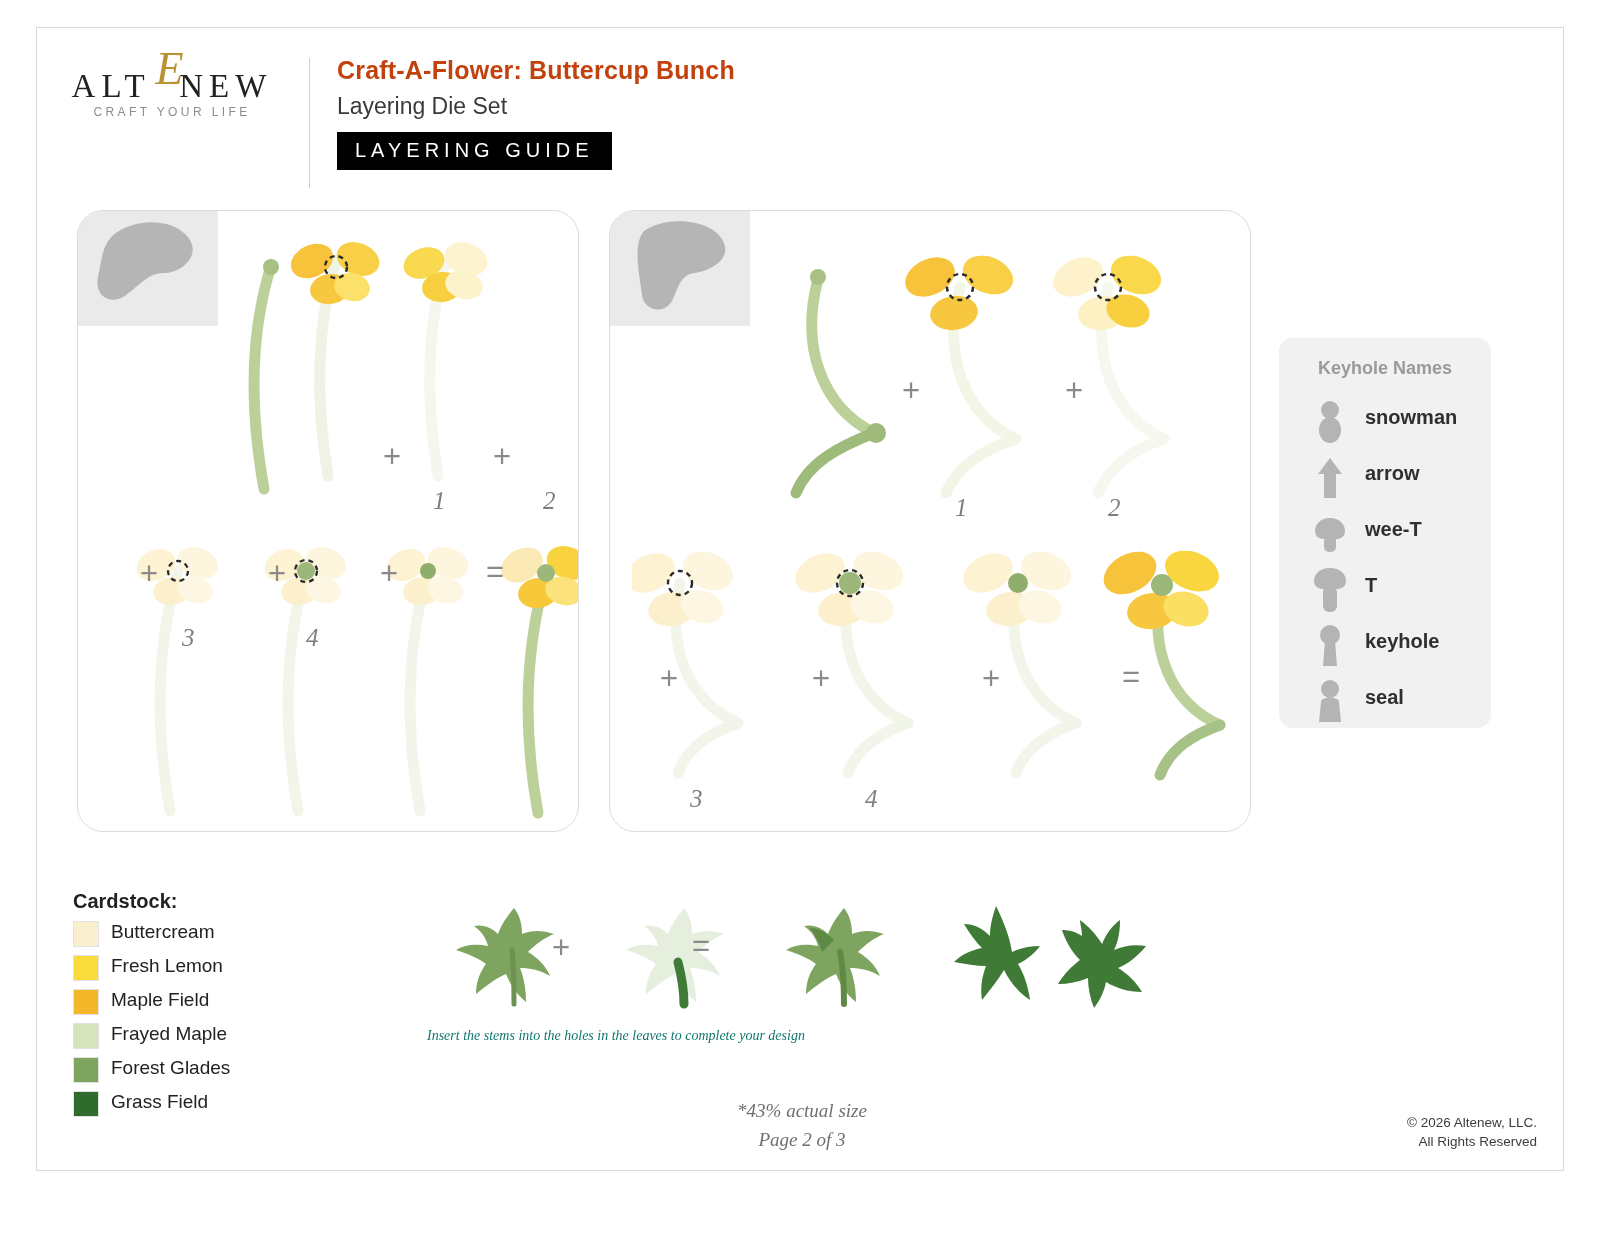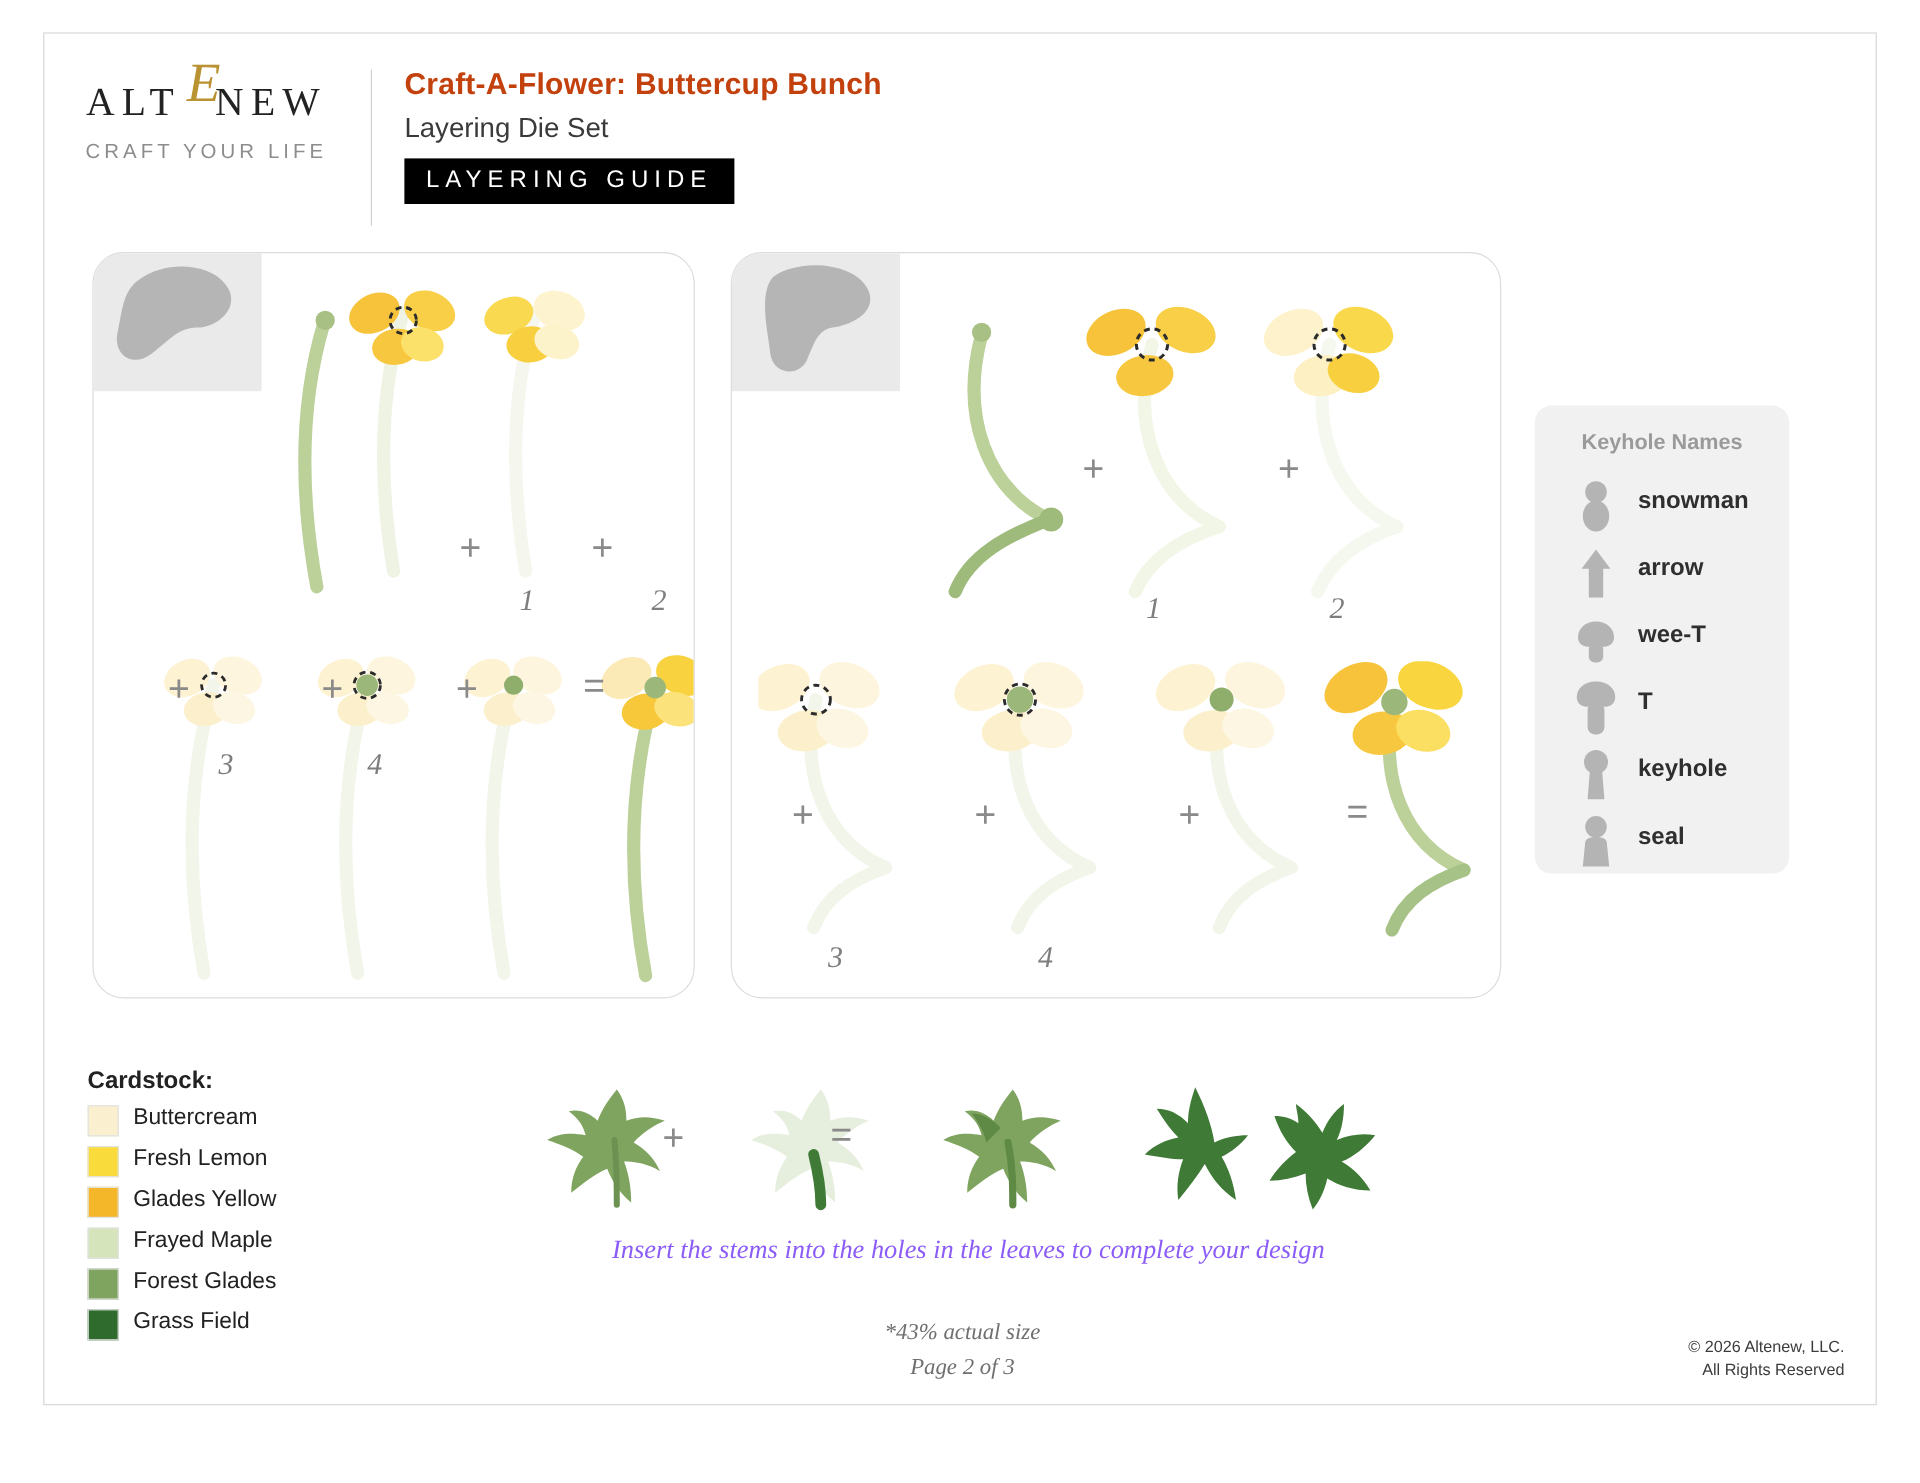--- a/index.html
+++ b/index.html
@@ -52,22 +52,21 @@
     position: absolute;
     left: 50%;
     top: -26px;
     transform: translateX(-48%);
     font-family: "Liberation Serif", serif;
     font-size: 46px;
     color: #b99231;
     font-style: italic;
   }
   .logo-tag {
-    margin-top: 12px;
-    font-size: 17px;
+    font-size: 12px;
     letter-spacing: 3.4px;
     color: #8d8d8d;
   }
   .header-divider {
     position: absolute;
     left: 272px;
     top: 30px;
     width: 1px;
     height: 130px;
     background: #cfcfcf;
@@ -203,25 +202,25 @@
     font-size: 19px;
     color: #222;
   }
 
   
   .note {
     position: absolute;
     left: 390px;
     top: 1000px;
     width: 760px;
-    text-align: center;
+    text-align: left;
     font-family: "Liberation Serif", serif;
     font-style: italic;
-    font-size: 22px;
-    color: #8b5cf6;
+    font-size: 14px;
+    color: #0f766e;
   }
   .footer-center {
     position: absolute;
     left: 530px;
     top: 1068px;
     width: 470px;
     text-align: center;
     font-family: "Liberation Serif", serif;
     font-style: italic;
     font-size: 19px;
@@ -511,21 +510,21 @@
     <div class="cs-row">
       <span class="cs-chip" style="background:#faefcf"></span>
       <span class="cs-label">Buttercream</span>
     </div>
     <div class="cs-row">
       <span class="cs-chip" style="background:#f9dc3c"></span>
       <span class="cs-label">Fresh Lemon</span>
     </div>
     <div class="cs-row">
       <span class="cs-chip" style="background:#f5b72a"></span>
-      <span class="cs-label">Glades Yellow</span>
+      <span class="cs-label">Maple Field</span>
     </div>
     <div class="cs-row">
       <span class="cs-chip" style="background:#d5e4bb"></span>
       <span class="cs-label">Frayed Maple</span>
     </div>
     <div class="cs-row">
       <span class="cs-chip" style="background:#7fa45f"></span>
       <span class="cs-label">Forest Glades</span>
     </div>
     <div class="cs-row">

